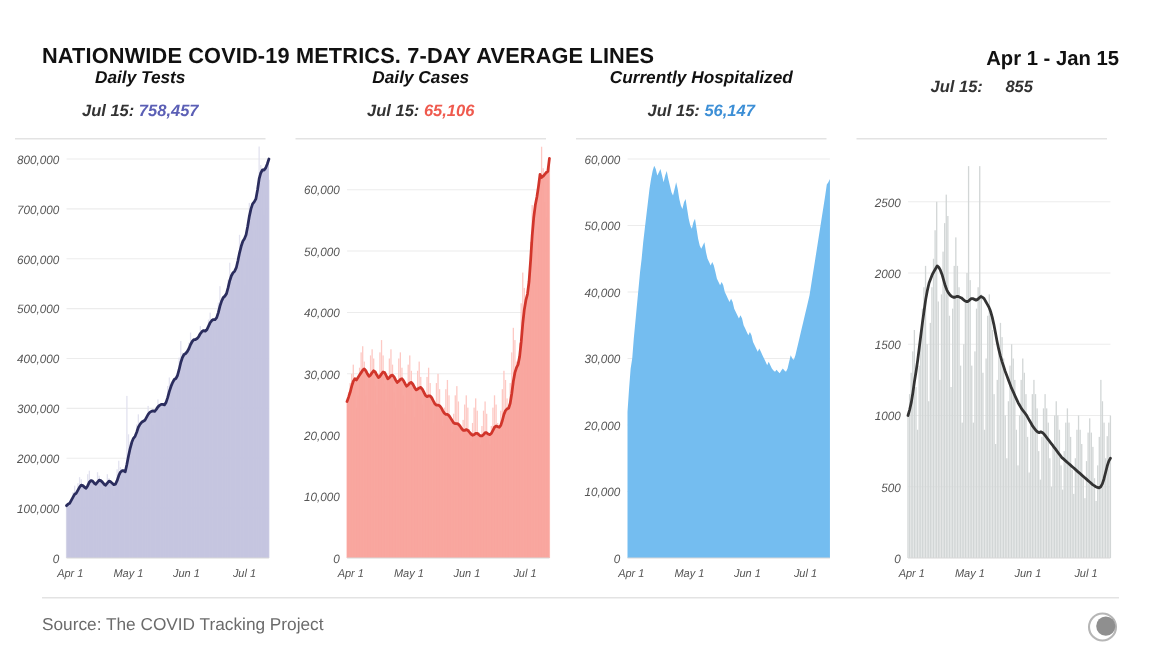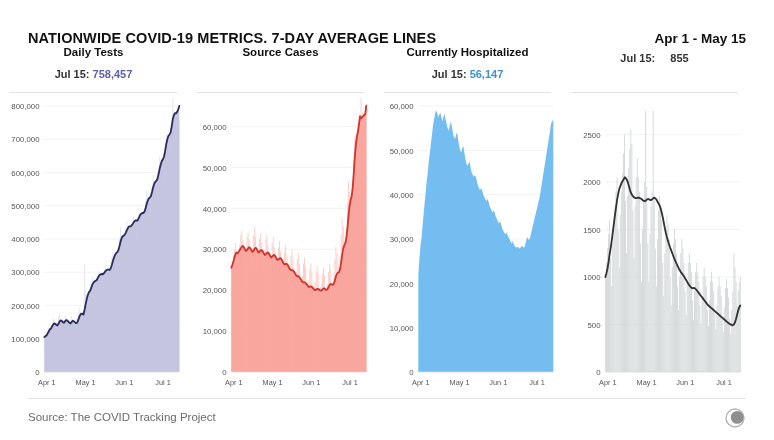--- a/index.html
+++ b/index.html
@@ -6,21 +6,21 @@
   body{width:774px;height:440px;font-family:"Liberation Sans",sans-serif;color:#1a1a1a;overflow:hidden;}
   .page{position:relative;width:774px;height:440px;box-sizing:border-box;background:#fff;}
 
   
   .header{position:absolute;left:0;top:0;width:774px;height:40px;display:flex;align-items:center;
           justify-content:space-between;padding:0 28px;box-sizing:border-box;margin-top:18px;}
   .header-title{font-size:14.5px;font-weight:bold;letter-spacing:.1px;color:#111;white-space:nowrap;}
   .header-range{font-size:13.5px;font-weight:bold;color:#111;white-space:nowrap;}
 
   
-  .panels{position:absolute;left:0;top:40px;width:748px;height:358px;display:flex;}
+  .panels{position:absolute;left:0;top:40px;width:748px;height:358px;display:flex;font-style:italic;}
   .panel{position:relative;flex:1 1 0;height:358px;box-sizing:border-box;}
 
   .panel-head{height:52px;text-align:center;padding-top:4px;box-sizing:border-box;}
   .panel-title{font-size:11.5px;font-weight:bold;color:#111;line-height:16px;}
   .panel-stat{font-size:11px;font-weight:bold;color:#333;line-height:16px;margin-top:6px;}
   .panel-stat .val{font-weight:bold;text-align:right;}
 
   .rule{position:absolute;left:10px;right:10px;top:52px;height:1px;background:#e3e3e3;}
 
   .plot-wrap{position:absolute;left:0;right:0;top:56px;height:302px;}
@@ -32,21 +32,21 @@
   .footer-text{position:absolute;left:28px;top:13px;font-size:11.5px;color:#6b6b6b;}
   .logo{position:absolute;right:26px;top:8px;width:24px;height:24px;}
 </style>
 </head>
 <body>
 
 <div class="page">
 
   <div class="header">
     <div class="header-title">NATIONWIDE COVID-19 METRICS. 7-DAY AVERAGE LINES</div>
-    <div class="header-range">Apr 1 - May 15</div>
+    <div class="header-range">Apr 1 - Jan 15</div>
   </div>
 
   <div class="panels">
 
     <div class="panel">
       <div class="panel-head">
         <div class="panel-title">Daily Tests</div>
         <div class="panel-stat">
           <span>Jul 15:</span>
           <span class="val" id="stat0" style="color: rgb(91, 95, 181);">758,457</span>
@@ -203,21 +203,25 @@
             <text x="48.64150943396226" y="289" text-anchor="middle" font-size="7.6" fill="#555555" font-family="&quot;Liberation Sans&quot;, sans-serif">Apr 1</text>
             <text x="88.79245283018868" y="289" text-anchor="middle" font-size="7.6" fill="#555555" font-family="&quot;Liberation Sans&quot;, sans-serif">May 1</text>
             <text x="128.94339622641508" y="289" text-anchor="middle" font-size="7.6" fill="#555555" font-family="&quot;Liberation Sans&quot;, sans-serif">Jun 1</text>
             <text x="169.09433962264148" y="289" text-anchor="middle" font-size="7.6" fill="#555555" font-family="&quot;Liberation Sans&quot;, sans-serif">Jul 1</text>
           </svg>
       </div>
     </div>
 
     <div class="panel">
       <div class="panel-head">
-        <div class="panel-title">Source Cases</div>
+        <div class="panel-title">Daily Cases</div>
+        <div class="panel-stat">
+          <span>Jul 15:</span>
+          <span class="val" id="stat1" style="color: rgb(239, 90, 78);">65,106</span>
+        </div>
       </div>
       <div class="rule"></div>
       <div class="plot-wrap">
         <svg class="plot-svg" id="svg1" viewBox="0 0 194 302" preserveAspectRatio="none">
             <text x="41" y="279.2" text-anchor="end" font-size="8.1" fill="#555555" font-family="&quot;Liberation Sans&quot;, sans-serif">0</text>
             <line x1="46" y1="235.07692307692307" x2="186" y2="235.07692307692307" stroke="#ececec" stroke-width="0.7"></line>
             <text x="41" y="238.27692307692305" text-anchor="end" font-size="8.1" fill="#555555" font-family="&quot;Liberation Sans&quot;, sans-serif">10,000</text>
             <line x1="46" y1="194.15384615384613" x2="186" y2="194.15384615384613" stroke="#ececec" stroke-width="0.7"></line>
             <text x="41" y="197.35384615384612" text-anchor="end" font-size="8.1" fill="#555555" font-family="&quot;Liberation Sans&quot;, sans-serif">20,000</text>
             <line x1="46" y1="153.23076923076923" x2="186" y2="153.23076923076923" stroke="#ececec" stroke-width="0.7"></line>

